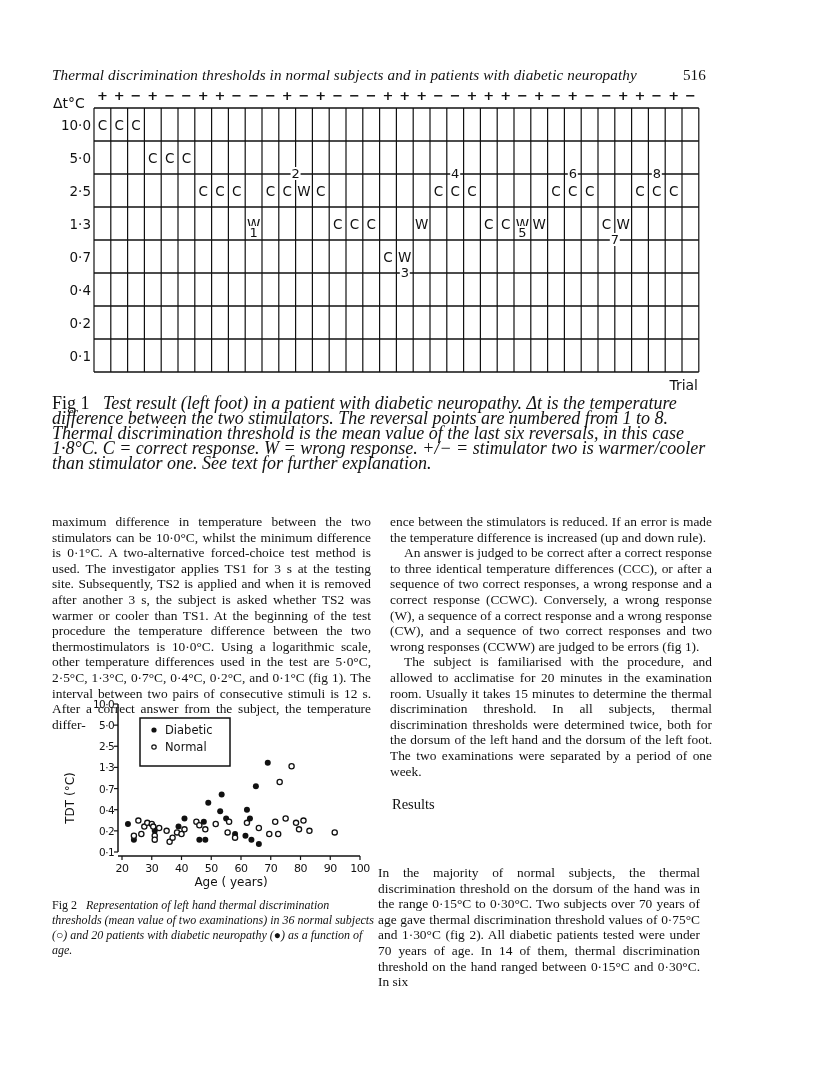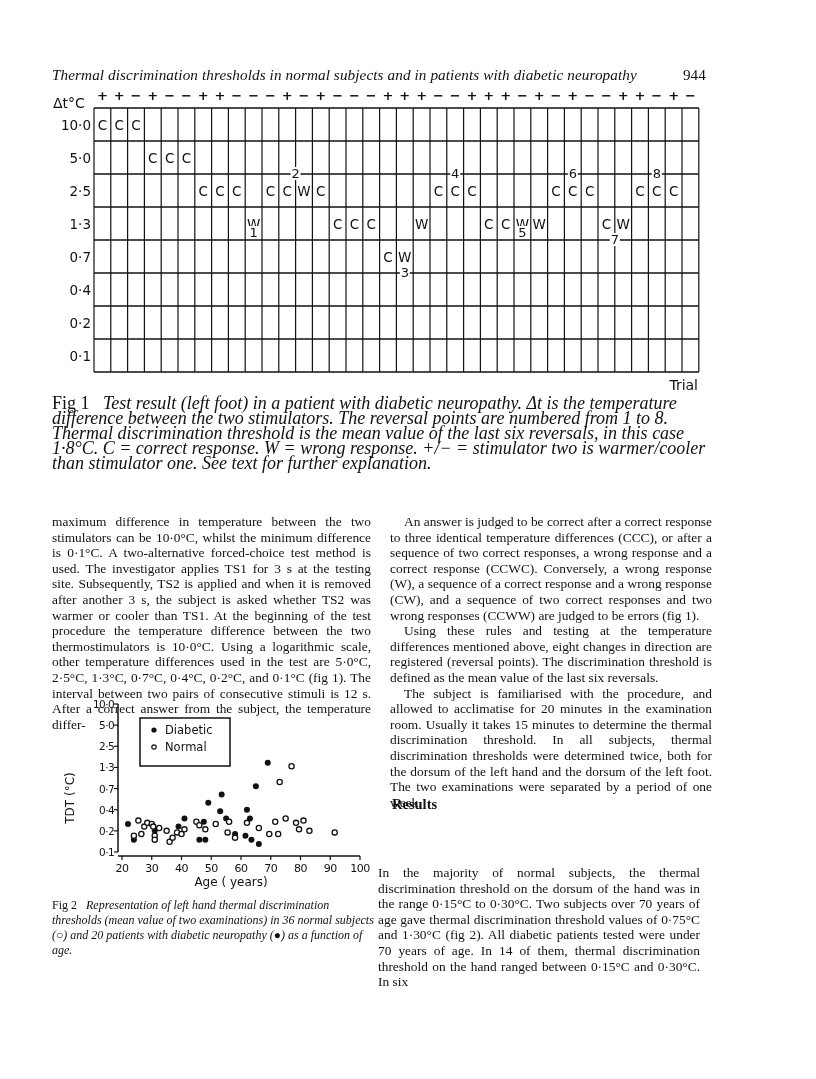--- a/index.html
+++ b/index.html
@@ -10,31 +10,31 @@
   .fig1 { left: 50px; top: 84px; }
   .fig1 text { font-family: "DejaVu Sans", sans-serif; fill: #111; }
   .caption { font-size: 18px; line-height: 15px; }
   .caption i { font-style: italic; }
   .fig1-caption { left: 52px; top: 396px; width: 660px; }
   .col { font-size: 13.4px; line-height: 15.6px; text-align: justify; margin-top: 40px; }
   .col p { margin: 0; }
   .col p.indent { text-indent: 14px; }
   .col-left { left: 52px; top: 474px; width: 319px; }
   .col-right-1 { left: 390px; top: 474px; width: 322px; }
-  .results-heading { left: 392px; top: 796px; font-weight: bold; font-size: 14.5px; }
+  .results-heading { left: 392px; top: 796px; font-weight: normal; font-size: 14.5px; }
   .col-right-2 { left: 378px; top: 825px; width: 322px; }
   .fig2 { left: 60px; top: 690px; }
   .fig2 text { font-family: "DejaVu Sans", sans-serif; fill: #111; }
   .fig2-caption { left: 52px; top: 898px; width: 322px; font-size: 12px; line-height: 15px; }
 </style>
 </head>
 <body>
 
 <div class="abs running-title">Thermal discrimination thresholds in normal subjects and in patients with diabetic neuropathy</div>
-<div class="abs page-number">944</div>
+<div class="abs page-number">516</div>
 
 <svg class="abs fig1" id="fig1" width="666" height="312" xmlns="http://www.w3.org/2000/svg">
   <text id="fig1-ylabel" x="3" y="24" font-size="14">Δt°C</text>
   <text id="fig1-xlabel" x="648" y="306" font-size="14" text-anchor="end">Trial</text>
   <g id="fig1-grid">
       <line x1="44" x2="648.8000000000001" y1="24" y2="24" stroke="#111" stroke-width="1.4"></line>
       <line x1="44" x2="648.8000000000001" y1="57" y2="57" stroke="#111" stroke-width="1.4"></line>
       <line x1="44" x2="648.8000000000001" y1="90" y2="90" stroke="#111" stroke-width="1.4"></line>
       <line x1="44" x2="648.8000000000001" y1="123" y2="123" stroke="#111" stroke-width="1.4"></line>
       <line x1="44" x2="648.8000000000001" y1="156" y2="156" stroke="#111" stroke-width="1.4"></line>
@@ -188,22 +188,22 @@
 <div class="abs caption fig1-caption">
   <span>Fig 1</span>&nbsp;&nbsp;
   <i>Test result (left foot) in a patient with diabetic neuropathy. Δt is the temperature difference between the two stimulators. The reversal points are numbered from 1 to 8. Thermal discrimination threshold is the mean value of the last six reversals, in this case 1·8°C. C = correct response. W = wrong response. +/− = stimulator two is warmer/cooler than stimulator one. See text for further explanation.</i>
 </div>
 
 <div class="abs col col-left">
   <p>maximum difference in temperature between the two stimulators can be 10·0°C, whilst the minimum difference is 0·1°C. A two-alternative forced-choice test method is used. The investigator applies TS1 for 3 s at the testing site. Subsequently, TS2 is applied and when it is removed after another 3 s, the subject is asked whether TS2 was warmer or cooler than TS1. At the beginning of the test procedure the temperature difference between the two thermostimulators is 10·0°C. Using a logarithmic scale, other temperature differences used in the test are 5·0°C, 2·5°C, 1·3°C, 0·7°C, 0·4°C, 0·2°C, and 0·1°C (fig 1). The interval between two pairs of consecutive stimuli is 12 s. After a correct answer from the subject, the temperature differ-</p>
 </div>
 
 <div class="abs col col-right-1">
+  <p>ence between the stimulators is reduced. If an error is made the temperature difference is increased (up and down rule).</p>
   <p class="indent">An answer is judged to be correct after a correct response to three identical temperature differences (CCC), or after a sequence of two correct responses, a wrong response and a correct response (CCWC). Conversely, a wrong response (W), a sequence of a correct response and a wrong response (CW), and a sequence of two correct responses and two wrong responses (CCWW) are judged to be errors (fig 1).</p>
-  <p class="indent">Using these rules and testing at the temperature differences mentioned above, eight changes in direction are registered (reversal points). The discrimination threshold is defined as the mean value of the last six reversals.</p>
   <p class="indent">The subject is familiarised with the procedure, and allowed to acclimatise for 20 minutes in the examination room. Usually it takes 15 minutes to determine the thermal discrimination threshold. In all subjects, thermal discrimination thresholds were determined twice, both for the dorsum of the left hand and the dorsum of the left foot. The two examinations were separated by a period of one week.</p>
 </div>
 
 <div class="abs results-heading">Results</div>
 <div class="abs col col-right-2">
   <p>In the majority of normal subjects, the thermal discrimination threshold on the dorsum of the hand was in the range 0·15°C to 0·30°C. Two subjects over 70 years of age gave thermal discrimination threshold values of 0·75°C and 1·30°C (fig 2). All diabetic patients tested were under 70 years of age. In 14 of them, thermal discrimination threshold on the hand ranged between 0·15°C and 0·30°C. In six</p>
 </div>
 
 <svg class="abs fig2" id="fig2" width="320" height="200" xmlns="http://www.w3.org/2000/svg">
   <g id="fig2-axes">

